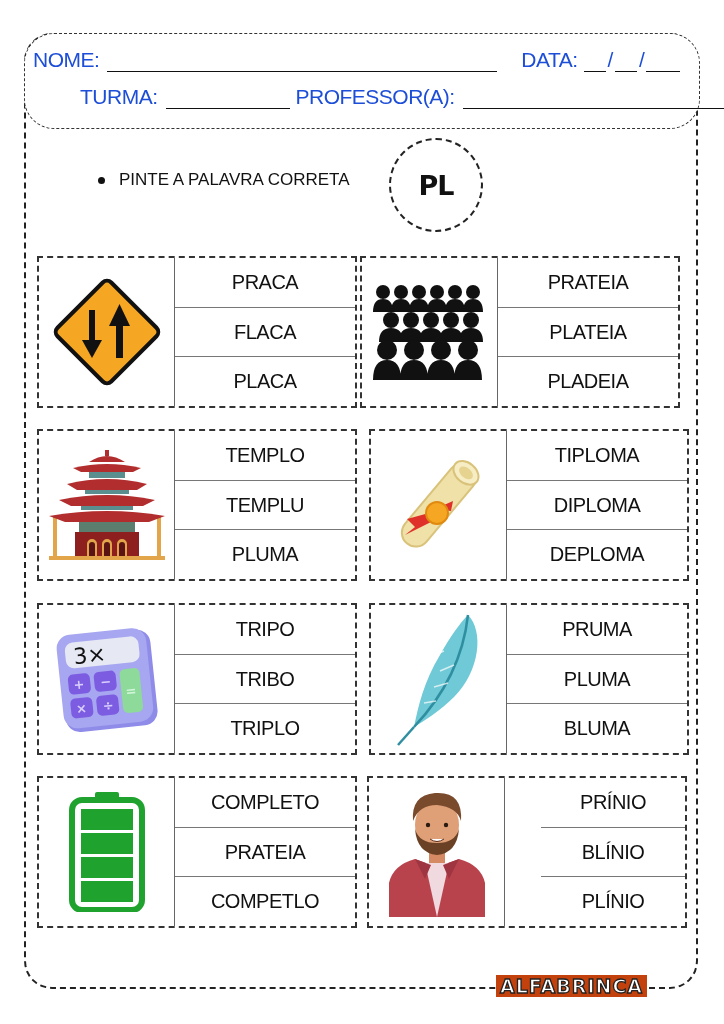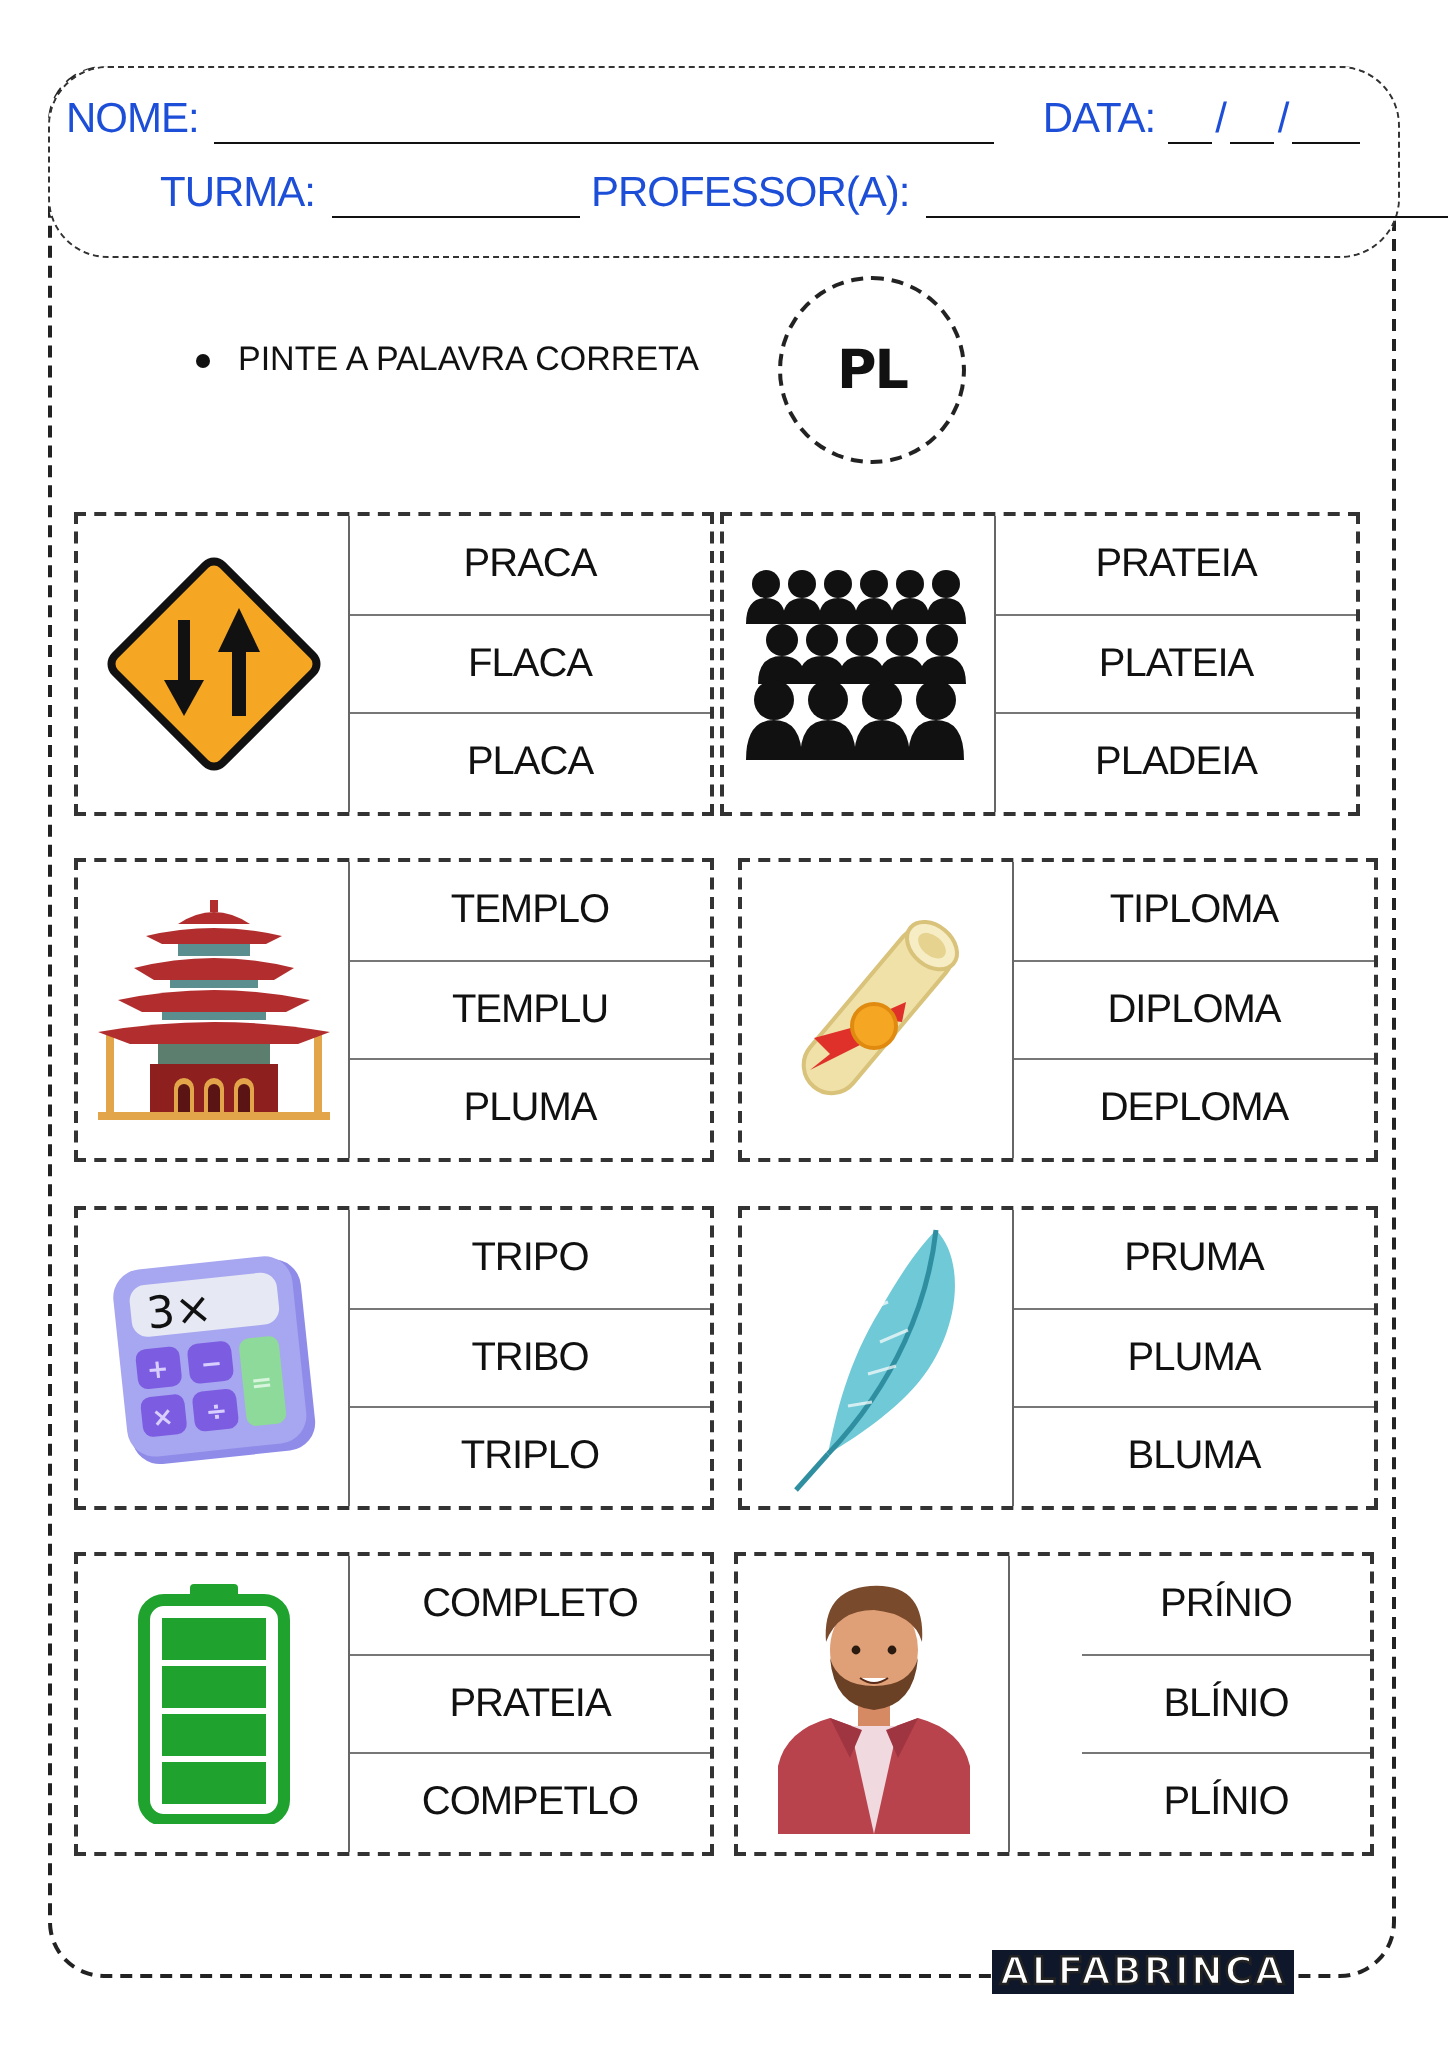--- a/index.html
+++ b/index.html
@@ -37,21 +37,21 @@
   .card .opts { flex: 1; display: flex; flex-direction: column; }
   .card .opt {
     flex: 1; display: flex; align-items: center; justify-content: center;
     font-size: 20px; letter-spacing: -0.5px; color: #111; border-bottom: 1.5px solid #777; box-sizing: border-box;
   }
   .card .opt:last-child { border-bottom: none; }
 
   .brand {
     position: absolute; left: 496px; top: 975px; font-family: "DejaVu Sans", sans-serif;
     font-weight: bold; font-size: 19px; letter-spacing: 1px; color: #fff;
-    -webkit-text-stroke: 1.3px #222; background: #0f172a; padding: 0 4px;
+    -webkit-text-stroke: 1.3px #222; background: #c2410c; padding: 0 4px;
   }
 </style>
 </head>
 <body>
 
 <div class="outer-frame"></div>
 
 <div class="header-box">
   <div class="hline" style="left:8px; top:14px;">
     <span>NOME:</span>

